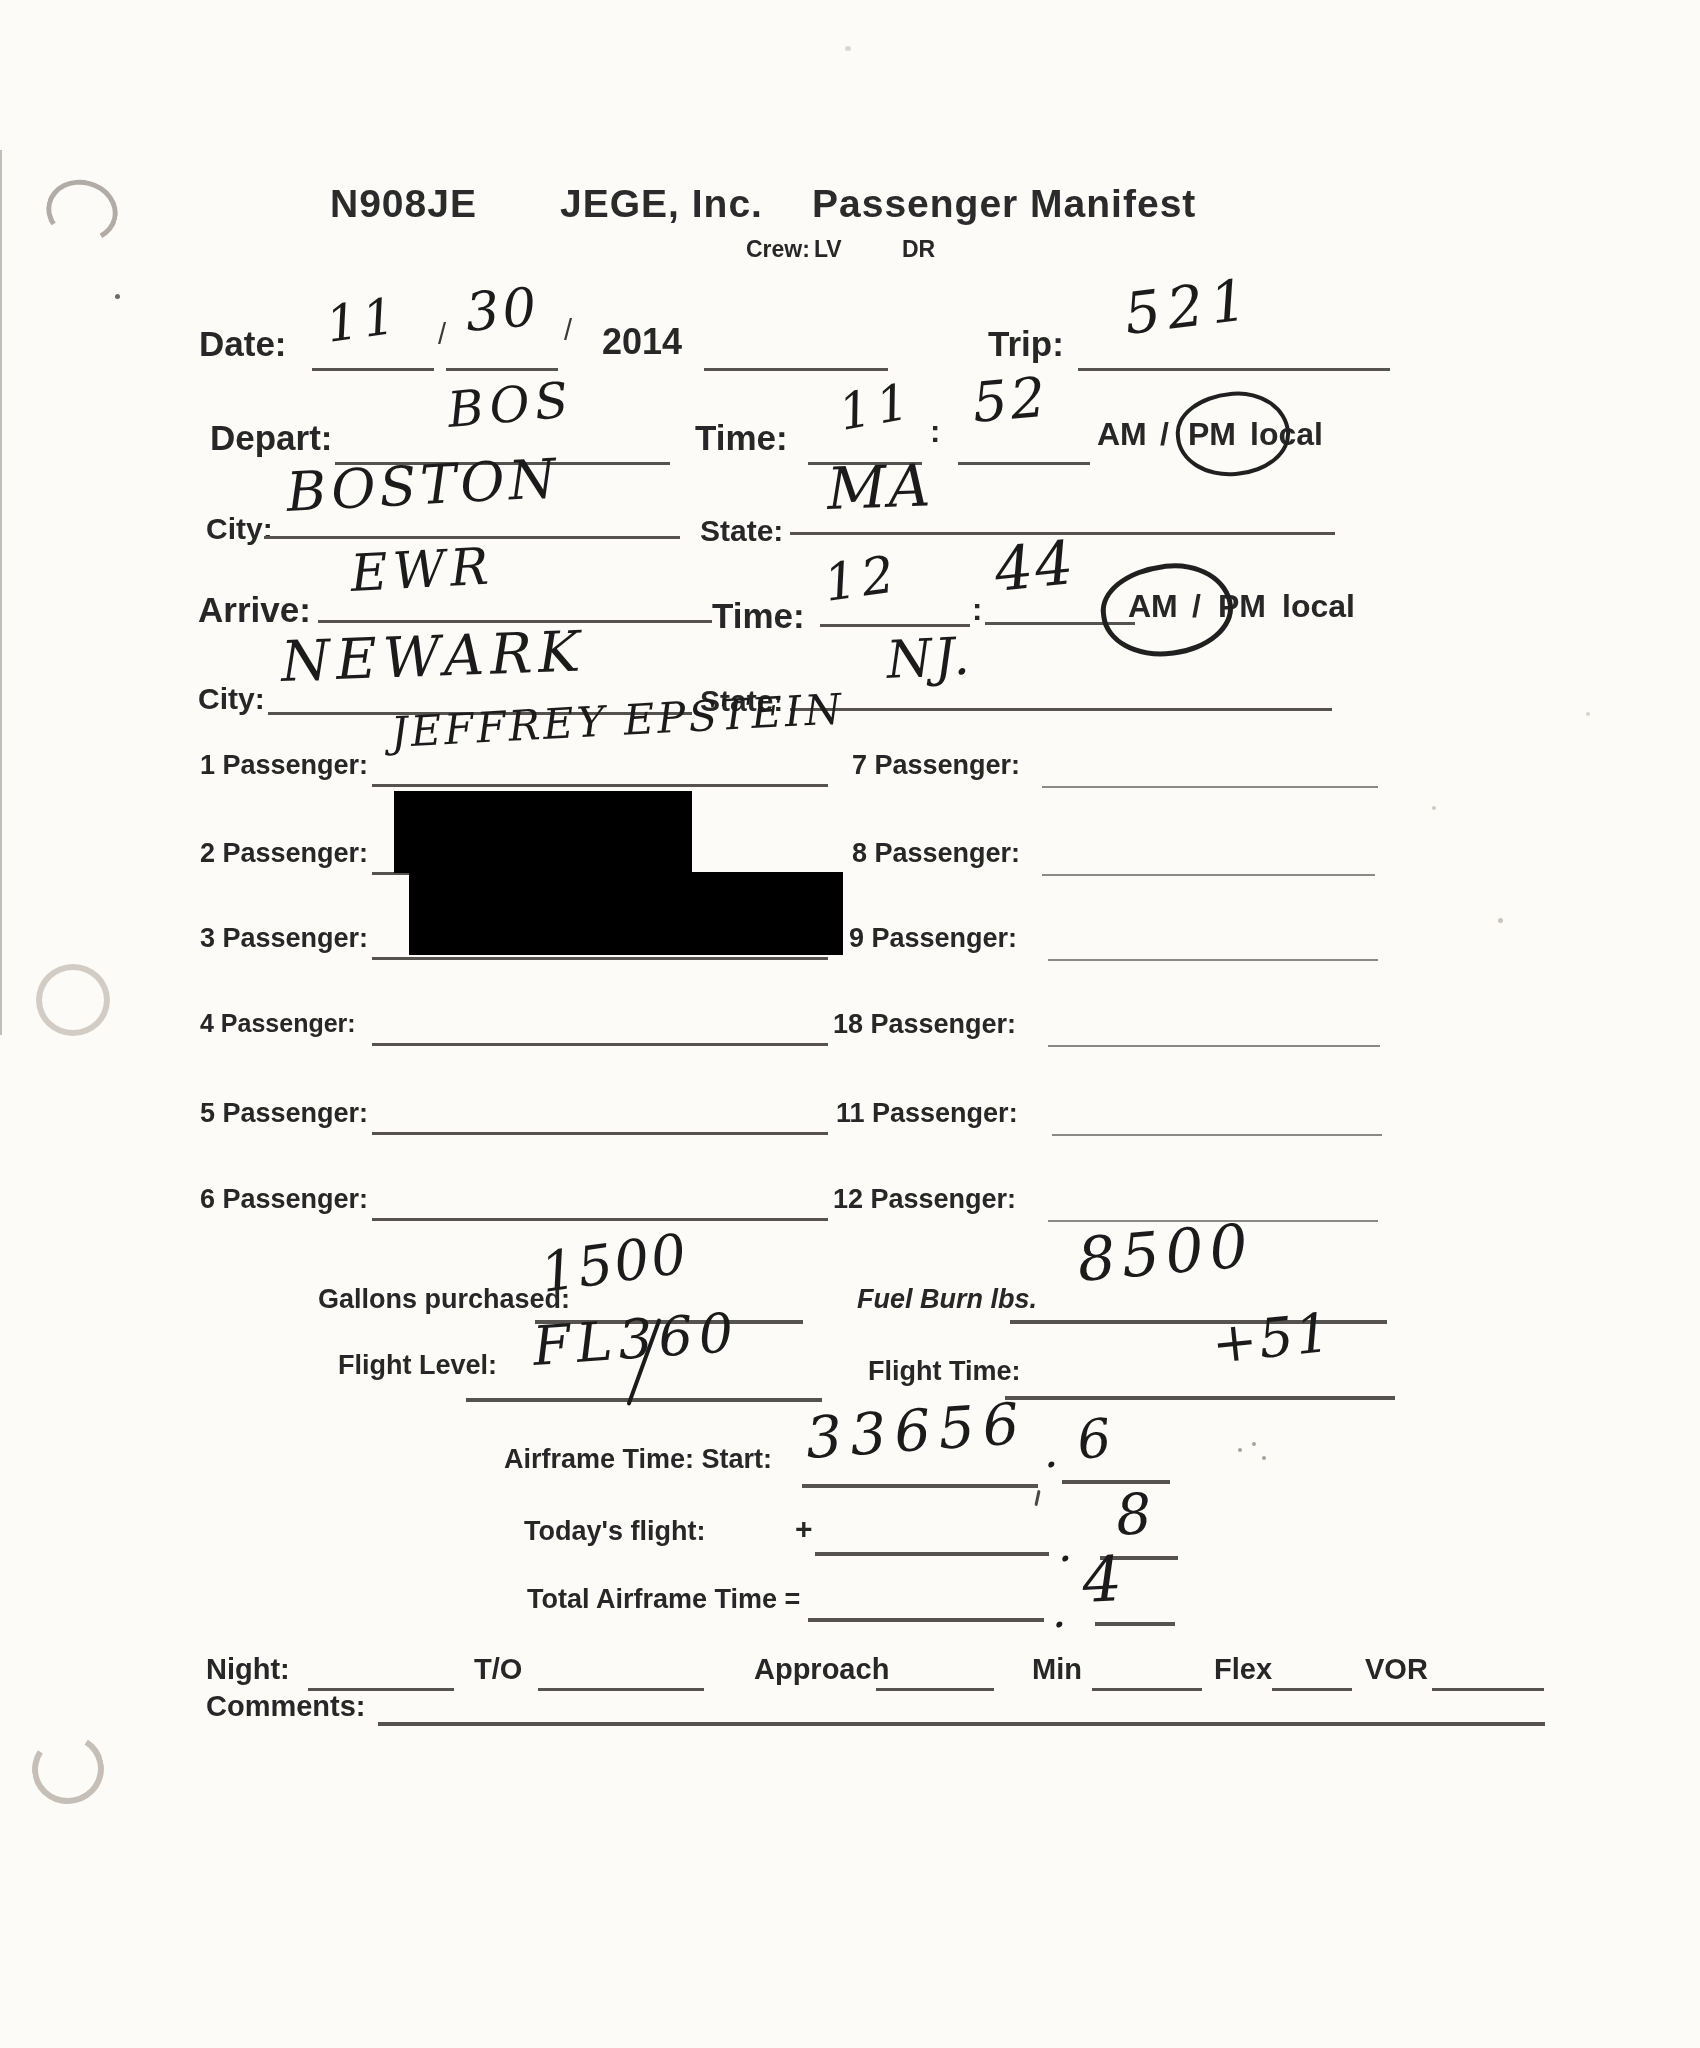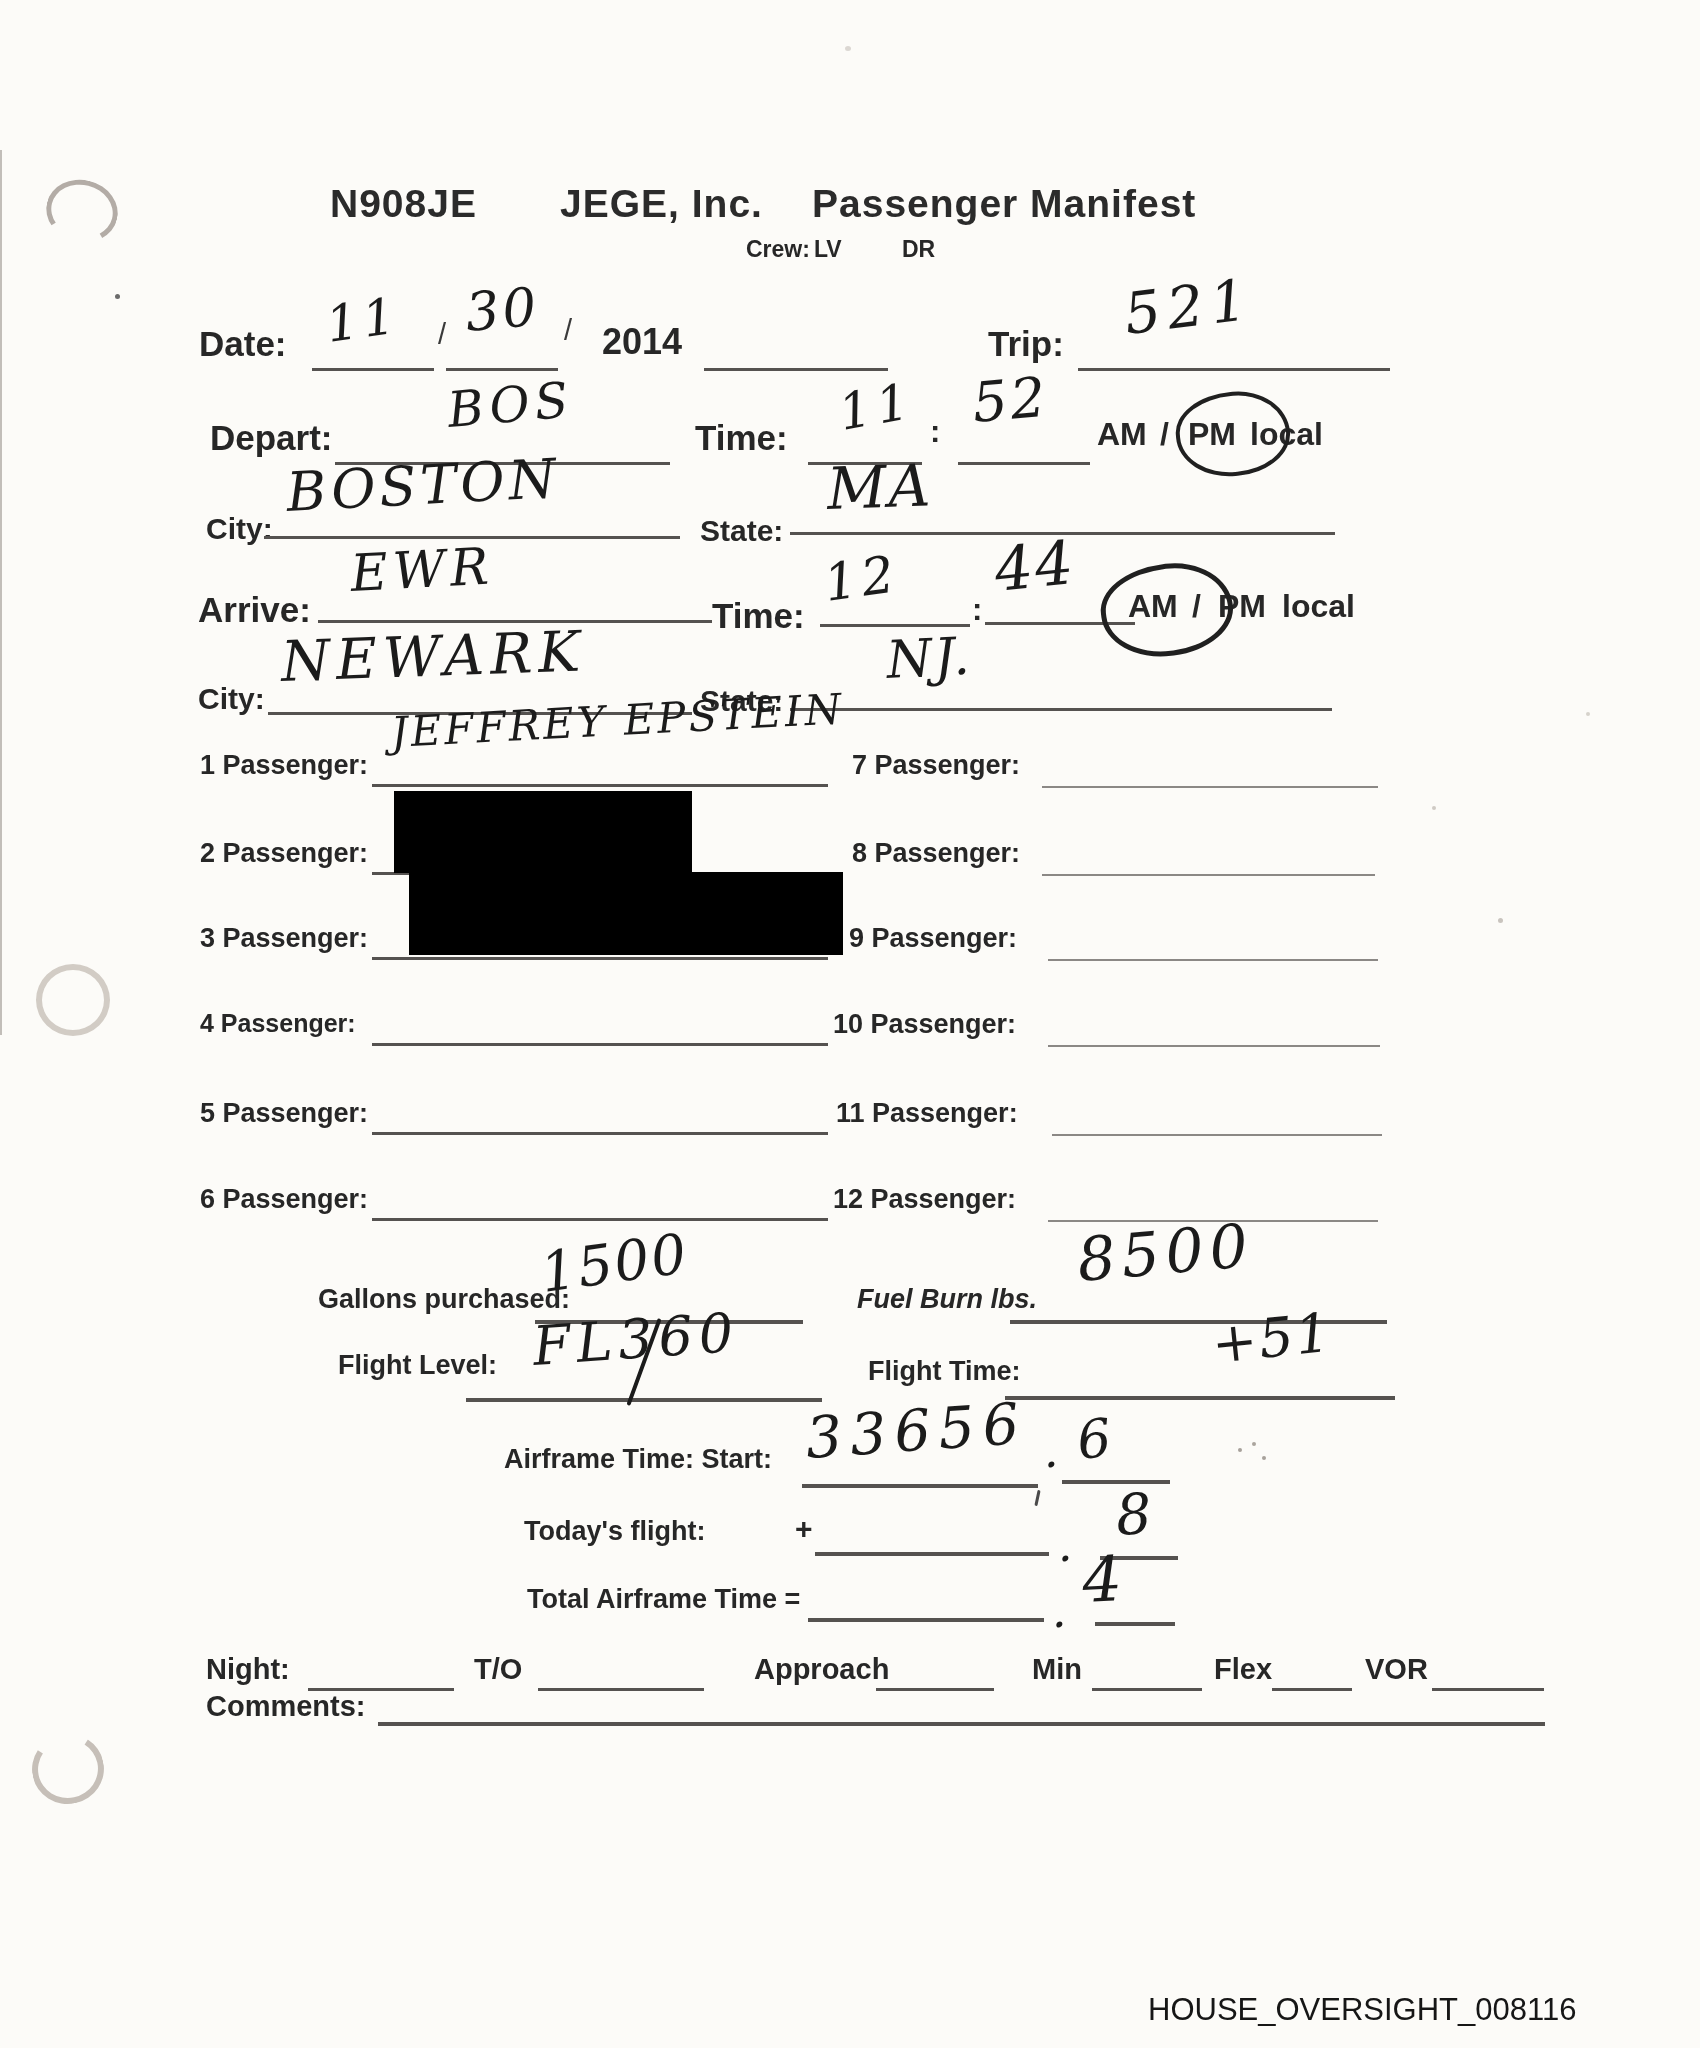--- a/index.html
+++ b/index.html
@@ -118,21 +118,21 @@
 
   <div class="lbl" style="left:852px;top:752px;font-size:27px;text-align:center;">7 Passenger:</div>
   <div class="lng" style="left:1042px;top:786px;width:336px;"></div>
 
   <div class="lbl" style="left:852px;top:840px;font-size:27px;">8 Passenger:</div>
   <div class="lng" style="left:1042px;top:874px;width:333px;"></div>
 
   <div class="lbl" style="left:849px;top:925px;font-size:27px;">9 Passenger:</div>
   <div class="lng" style="left:1048px;top:959px;width:330px;"></div>
 
-  <div class="lbl" style="left:833px;top:1011px;font-size:27px;">10 Passenger:</div>
+  <div class="lbl" style="left:833px;top:1011px;font-size:27px;">18 Passenger:</div>
   <div class="lng" style="left:1048px;top:1045px;width:332px;"></div>
 
   <div class="lbl" style="left:836px;top:1100px;font-size:27px;">11 Passenger:</div>
   <div class="lng" style="left:1052px;top:1134px;width:330px;"></div>
 
   <div class="lbl" style="left:833px;top:1186px;font-size:27px;">12 Passenger:</div>
   <div class="lng" style="left:1048px;top:1220px;width:330px;"></div>
 
   <div class="redact" style="left:394px;top:791px;width:298px;height:82px;"></div>
   <div class="redact" style="left:409px;top:872px;width:434px;height:83px;"></div>
@@ -184,15 +184,14 @@
   <div class="ln" style="left:876px;top:1688px;width:118px;"></div>
   <div class="lbl" style="left:1032px;top:1655px;font-size:29px;">Min</div>
   <div class="ln" style="left:1092px;top:1688px;width:110px;"></div>
   <div class="lbl" style="left:1214px;top:1655px;font-size:29px;">Flex</div>
   <div class="ln" style="left:1272px;top:1688px;width:80px;"></div>
   <div class="lbl" style="left:1365px;top:1655px;font-size:29px;">VOR</div>
   <div class="ln" style="left:1432px;top:1688px;width:112px;"></div>
   <div class="lbl" style="left:206px;top:1692px;font-size:29px;">Comments:</div>
   <div class="ln" style="left:378px;top:1722px;width:1167px;height:4px;"></div>
 
-  <div class="stamp" style="left:1148px;top:1992px;font-size:31px;">HOUSE_OVERSIGHT_008116</div>
 
 </div>
 
 </body></html>

